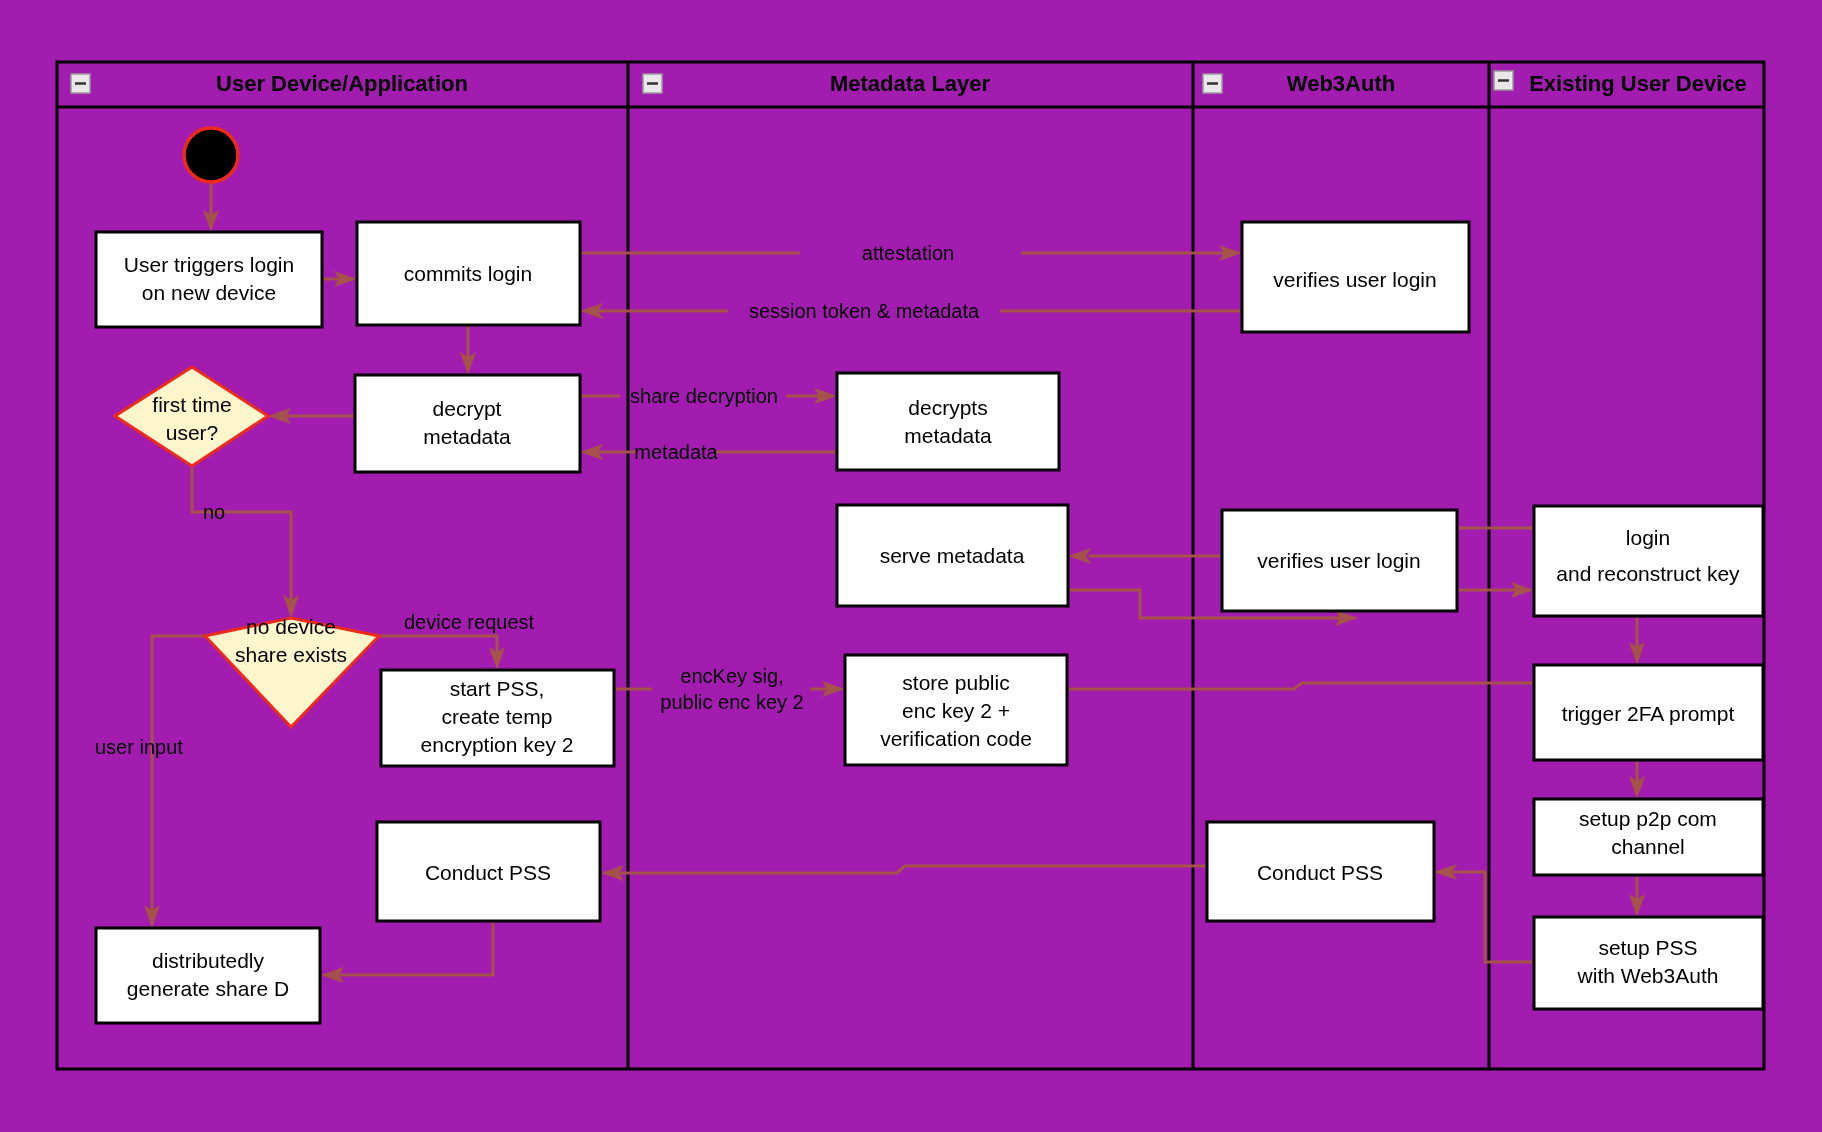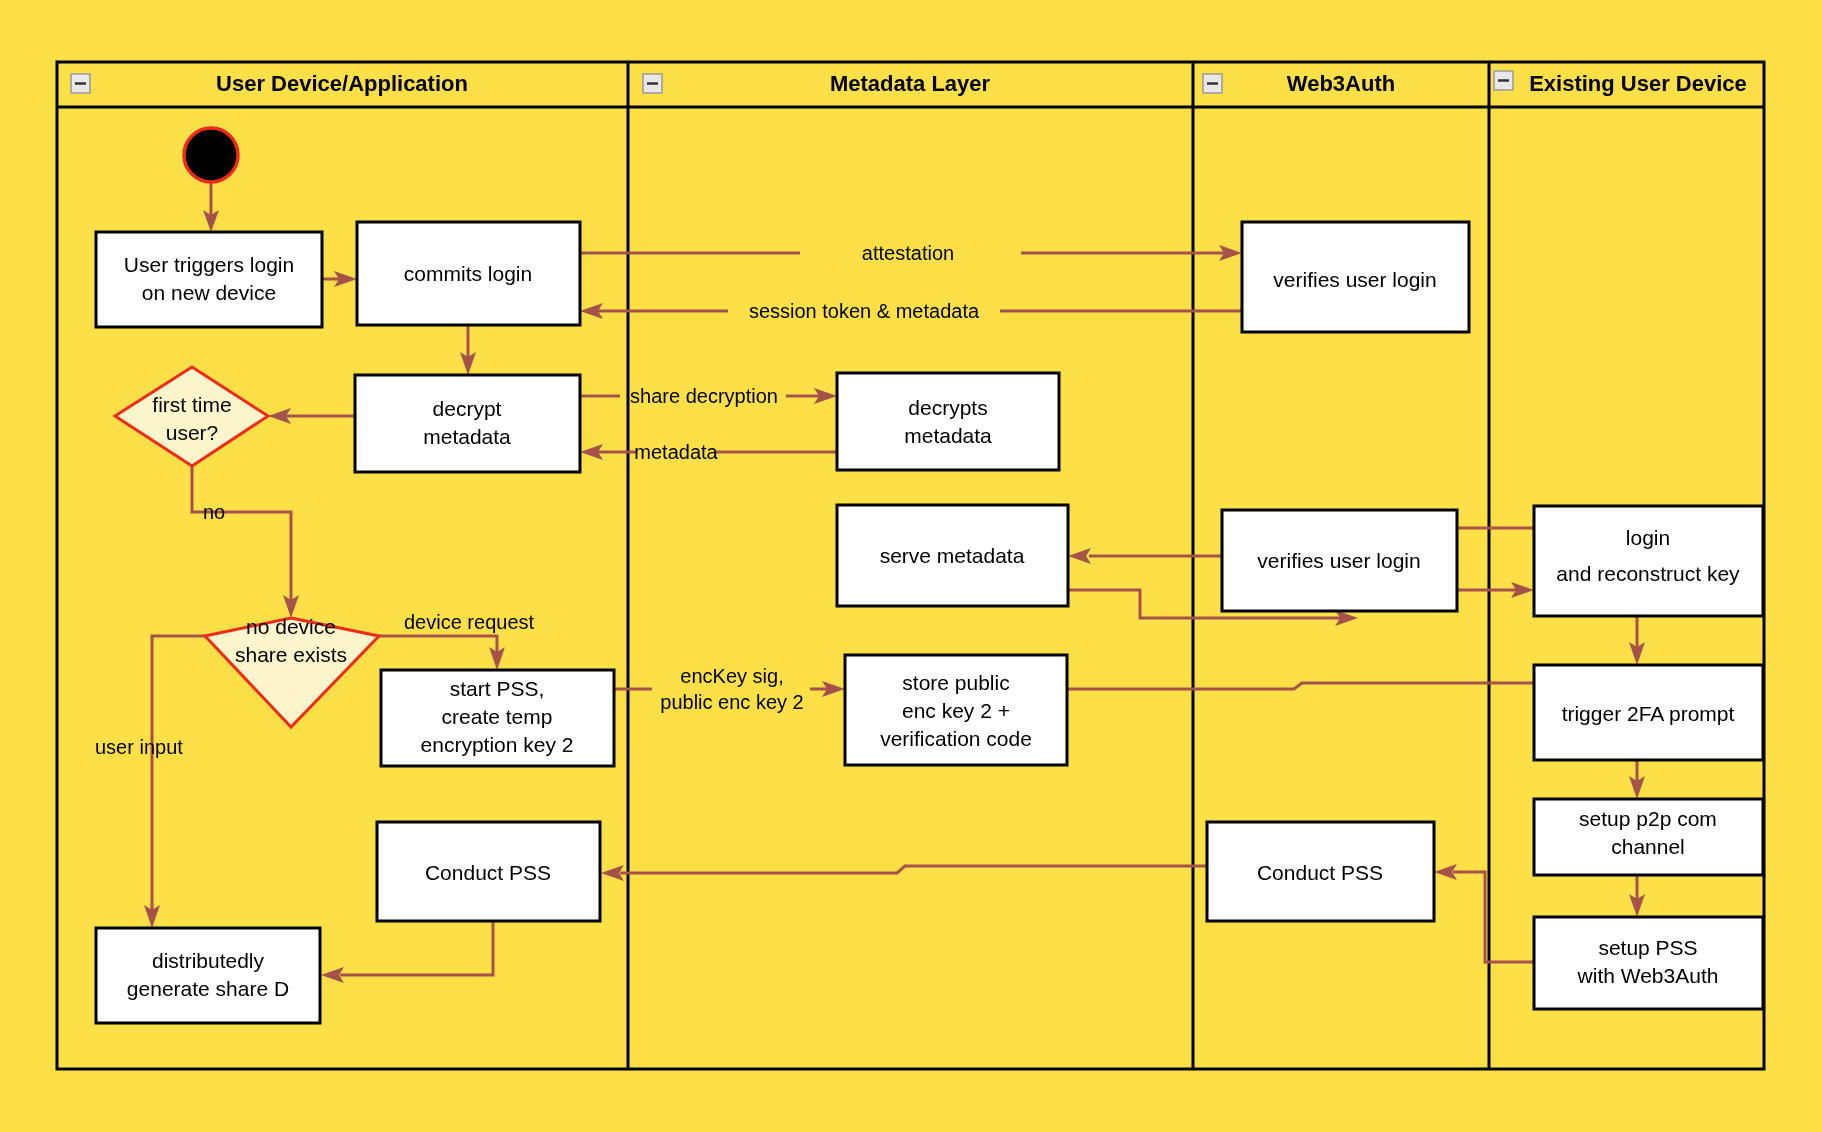--- a/index.html
+++ b/index.html
@@ -8,21 +8,21 @@
     background: #ffffff;
     width: 1822px;
     height: 1132px;
     overflow: hidden;
     font-family: "Liberation Sans", sans-serif;
   }
   #stage {
     position: relative;
     width: 1822px;
     height: 1132px;
-    background: #fde047;
+    background: #a21caf;
   }
   svg.diagram {
     position: absolute;
     left: 0;
     top: 0;
     width: 1822px;
     height: 1132px;
   }
   .lane-border { fill: none; stroke: #000000; stroke-width: 3; }
   .lane-divider { stroke: #000000; stroke-width: 3; }

